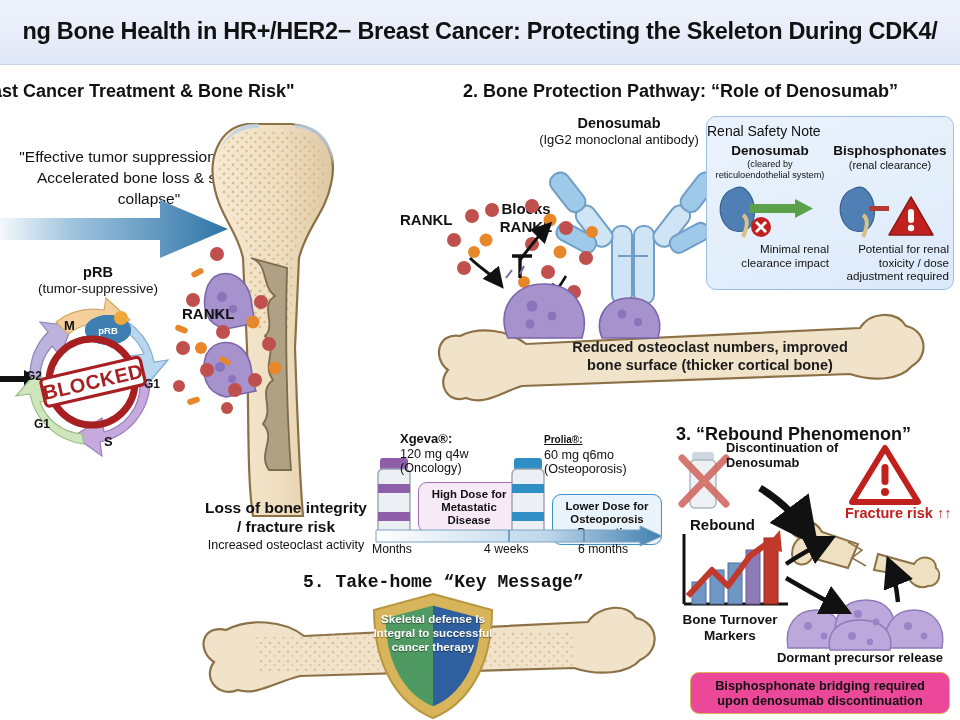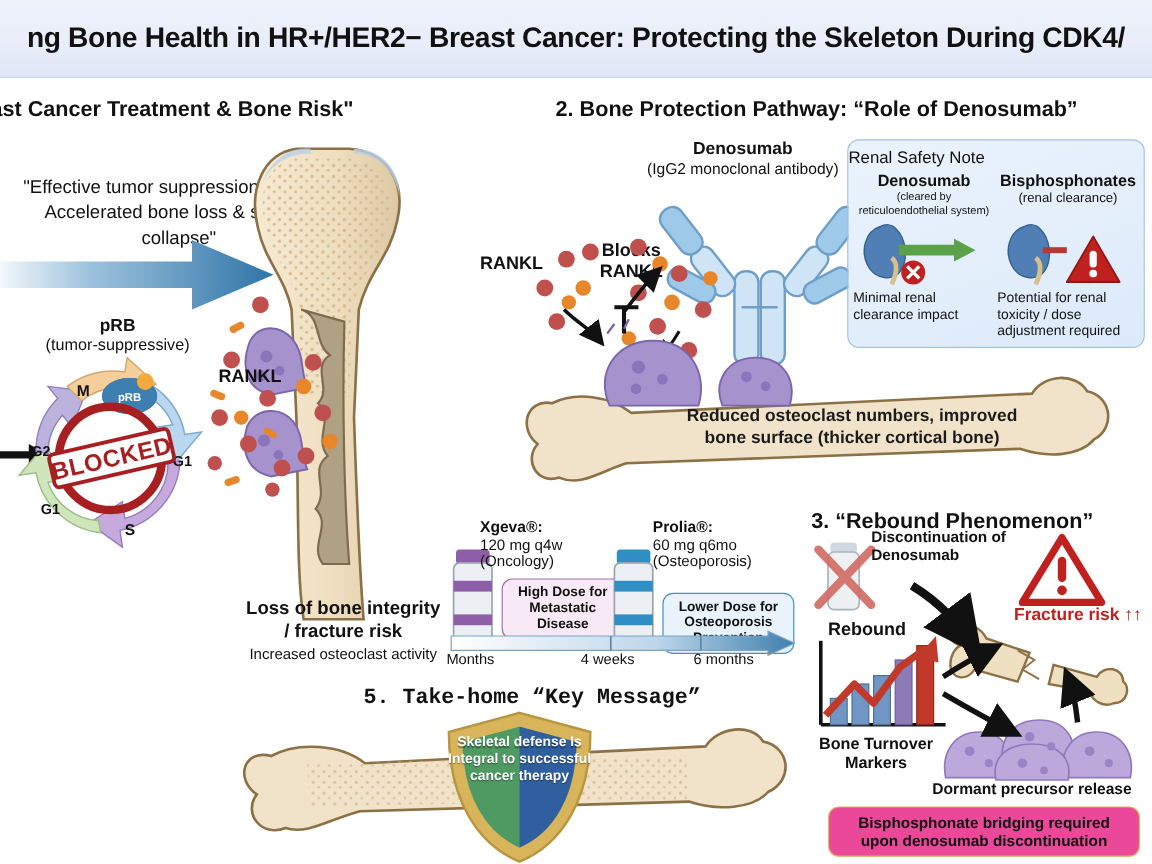--- a/index.html
+++ b/index.html
@@ -64,28 +64,28 @@
     position:absolute;left:706px;top:116px;width:246px;height:172px;
     border:1.6px solid #9fc0e6;border-radius:10px;
     background:linear-gradient(160deg,#eaf3fd 0%,#e3eefb 60%,#dbe9fa 100%);
   }
   .renal-h{position:absolute;top:6px;left:0;width:246px;text-align:left;font-size:14px;font-weight:normal;}
   .renal-col{position:absolute;top:26px;width:118px;text-align:center;}
   .rc-left{left:4px;} .rc-right{left:124px;}
   .rc-t{font-size:13.5px;font-weight:bold;line-height:15px;}
   .rc-s{font-size:9.2px;line-height:10.5px;margin-top:1px;}
   .rc-s.big{font-size:11px;line-height:12px;}
-  .rc-b{position:absolute;top:125px;width:118px;text-align:left;font-size:11.6px;line-height:13.5px;}
+  .rc-b{position:absolute;top:125px;width:118px;text-align:right;font-size:11.6px;line-height:13.5px;}
 
   
   .vialblk{position:absolute;left:372px;top:430px;width:292px;height:132px;}
   .xg-lbl{position:absolute;left:28px;top:2px;width:104px;font-size:12.6px;line-height:14.5px;}
   .xg-lbl b{font-size:13px;}
   .pr-lbl{position:absolute;left:172px;top:2px;width:112px;font-size:12.6px;line-height:14.5px;}
-  .pr-lbl b{font-size:13px;}
+  .pr-lbl b{font-size:10px;text-decoration:underline;}
   .callout{position:absolute;font-size:11.4px;font-weight:bold;text-align:center;line-height:13px;border-radius:9px;padding:5px 6px;}
   .co-pink{left:46px;top:52px;width:88px;background:#f7e9f5;border:1.4px solid #a46fb0;color:#111;}
   .co-blue{left:180px;top:64px;width:96px;background:#e8f3fb;border:1.4px solid #3f91c9;color:#111;}
   .tl-lbls{position:absolute;left:0;top:112px;width:292px;font-size:12.2px;}
   .tl-lbls span{position:absolute;}
 
   
   .reb-lbl{position:absolute;left:690px;top:516px;font-size:15px;font-weight:bold;}
   .btm-lbl{position:absolute;left:672px;top:612px;width:116px;text-align:center;font-size:13.5px;font-weight:bold;line-height:16px;}
   .disc-lbl{position:absolute;left:726px;top:440px;width:120px;font-size:12.8px;font-weight:bold;line-height:15px;}

